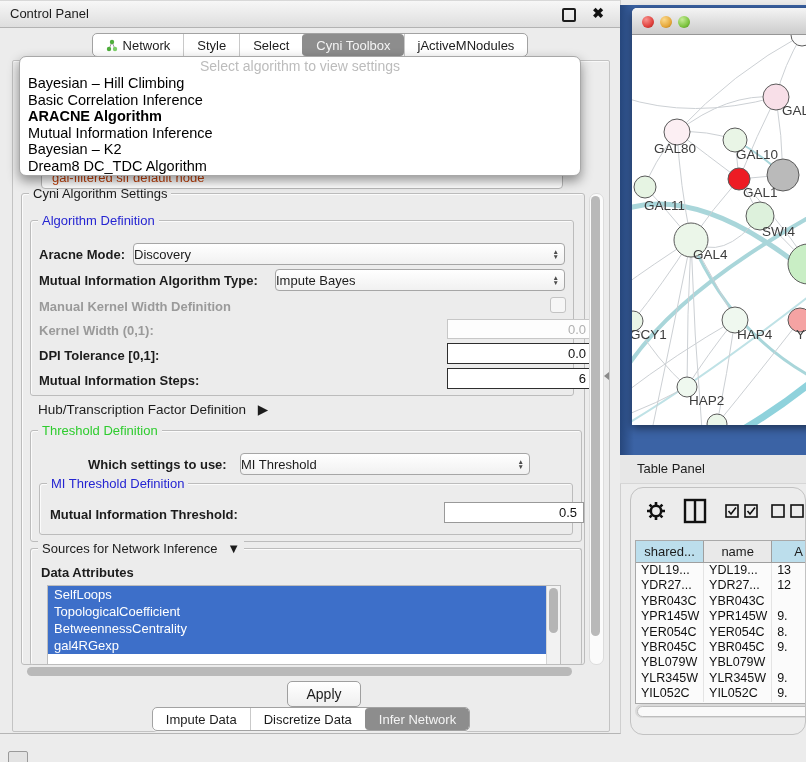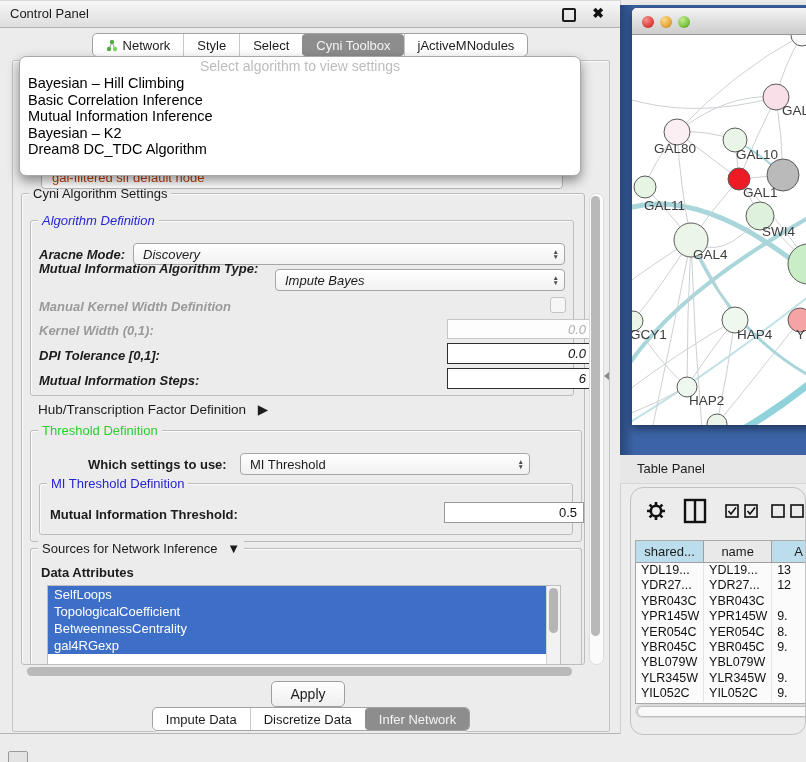--- a/index.html
+++ b/index.html
@@ -53,21 +53,21 @@
   .t-blue{color:#2525d2;}
   .t-green{color:#2ecc2e;}
   .t-black{color:#1b1b1b;}
 
   .lbl{position:absolute;font-size:13px;font-weight:bold;color:#1c1c1c;white-space:nowrap;}
   .lbl.dis{color:#9a9a9a;}
   .lbl.plain{font-weight:normal;}
 
   .combo{position:absolute;background:linear-gradient(#ffffff,#f1f1f1);border:1px solid #a6a6a6;
       border-radius:4px;font-size:13px;color:#1c1c1c;display:flex;align-items:center;
-      box-sizing:border-box;padding-left:9px;}
+      box-sizing:border-box;}
   .combo .updown{margin-left:auto;margin-right:5px;display:flex;flex-direction:column;
       font-size:6.5px;line-height:5px;color:#4c4c4c;}
   .field{position:absolute;background:#fff;border:1px solid #999;font-size:13px;color:#111;
       display:flex;align-items:center;justify-content:flex-end;padding-right:6px;
       box-sizing:border-box;margin-left:20px;}
   .field.dark{border:1.5px solid #2e2e2e;}
   .field.dis{border:1px solid #c7c7c7;background:#fdfdfd;color:#b0b0b0;}
   .chk{position:absolute;width:14px;height:14px;border:1px solid #c3c3c3;border-radius:3px;
       background:#f6f6f6;}
 
@@ -164,46 +164,47 @@
       </div>
   </div>
 
   <div class="main-panel">
 
     <div class="algo-pop">
       <div class="algo-ph">Select algorithm to view settings</div>
       <div id="algo-items">
           <div class="algo-item">Bayesian – Hill Climbing</div>
           <div class="algo-item">Basic Correlation Inference</div>
+          <div class="algo-item bold">ARACNE Algorithm</div>
           <div class="algo-item">Mutual Information Inference</div>
           <div class="algo-item">Bayesian – K2</div>
           <div class="algo-item">Dream8 DC_TDC Algorithm</div>
         </div>
     </div>
 
     <div class="ghost-combo">
       <span>gal-filtered sif default node</span>
     </div>
 
     <div class="grp" style="left:8px;top:132px;width:562px;height:470px;">
       <span class="grp-title t-black">Cyni Algorithm Settings</span>
 
-      <div class="grp" style="left:8px;top:26px;width:542px;height:174px;font-style:italic;">
+      <div class="grp" style="left:8px;top:26px;width:542px;height:174px;">
         <span class="grp-title t-blue">Algorithm Definition</span>
 
         <span class="lbl" style="left:8px;top:26px;">Aracne Mode:</span>
         <div class="combo" style="left:102px;top:22px;width:432px;height:22px;">
           <span>Discovery</span>
           <span class="updown">
               <span>▲</span>
               <span>▼</span>
             </span>
         </div>
 
-        <span class="lbl" style="left:8px;top:40px;">Mutual Information Algorithm Type:</span>
+        <span class="lbl" style="left:8px;top:52px;">Mutual Information Algorithm Type:</span>
         <div class="combo" style="left:244px;top:48px;width:290px;height:22px;">
           <span>Impute Bayes</span>
           <span class="updown">
               <span>▲</span>
               <span>▼</span>
             </span>
         </div>
 
         <span class="lbl dis" style="left:8px;top:78px;">Manual Kernel Width Definition</span>
         <span class="chk" style="left:519px;top:76px;"></span>
@@ -270,21 +271,21 @@
       </div>
     </div>
 
     <div class="vscroll" style="left:576px;top:132px;width:13px;height:470px;">
       <div class="vthumb" style="height:440px;"></div>
     </div>
     <div class="hscroll" style="left:8px;top:604px;width:568px;height:13px;">
       <div class="hthumb"></div>
     </div>
 
-    <div class="apply-btn" style="left:258px;top:620px;">
+    <div class="apply-btn" style="left:274px;top:620px;">
       <span>Apply</span>
     </div>
 
     <div class="segwrap" style="top:646px;">
       <div class="segbar" id="bottom-tabs">
           <div class="seg">
             <span>Impute Data</span>
           </div>
           <div class="seg">
             <span>Discretize Data</span>

